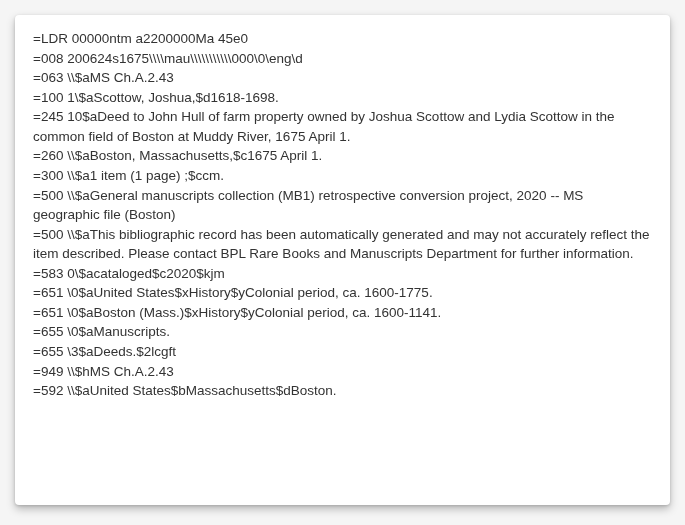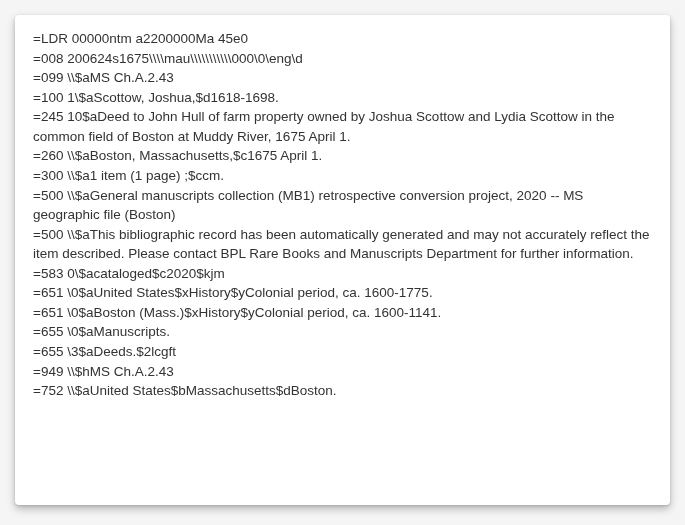--- a/index.html
+++ b/index.html
@@ -29,28 +29,28 @@
       word-wrap: break-word;
     }
   </style>
 </head>
 <body>
 
 <div class="card">
   <div id="marc-container">
       <div class="marc-line">=LDR  00000ntm a2200000Ma 45e0</div>
       <div class="marc-line">=008  200624s1675\\\\mau\\\\\\\\\\\000\0\eng\d</div>
-      <div class="marc-line">=099  \\$aMS Ch.A.2.43</div>
+      <div class="marc-line">=063  \\$aMS Ch.A.2.43</div>
       <div class="marc-line">=100  1\$aScottow, Joshua,$d1618-1698.</div>
       <div class="marc-line">=245  10$aDeed to John Hull of farm property owned by Joshua Scottow and Lydia Scottow in the common field of Boston at Muddy River, 1675 April 1.</div>
       <div class="marc-line">=260  \\$aBoston, Massachusetts,$c1675 April 1.</div>
       <div class="marc-line">=300  \\$a1 item (1 page) ;$ccm.</div>
       <div class="marc-line">=500  \\$aGeneral manuscripts collection (MB1) retrospective conversion project, 2020 -- MS geographic file (Boston)</div>
       <div class="marc-line">=500  \\$aThis bibliographic record has been automatically generated and may not accurately reflect the item described. Please contact BPL Rare Books and Manuscripts Department for further information.</div>
       <div class="marc-line">=583  0\$acataloged$c2020$kjm</div>
       <div class="marc-line">=651  \0$aUnited States$xHistory$yColonial period, ca. 1600-1775.</div>
       <div class="marc-line">=651  \0$aBoston (Mass.)$xHistory$yColonial period, ca. 1600-1141.</div>
       <div class="marc-line">=655  \0$aManuscripts.</div>
       <div class="marc-line">=655  \3$aDeeds.$2lcgft</div>
       <div class="marc-line">=949  \\$hMS Ch.A.2.43</div>
-      <div class="marc-line">=752  \\$aUnited States$bMassachusetts$dBoston.</div>
+      <div class="marc-line">=592  \\$aUnited States$bMassachusetts$dBoston.</div>
     </div>
 </div>
 
 </body></html>

